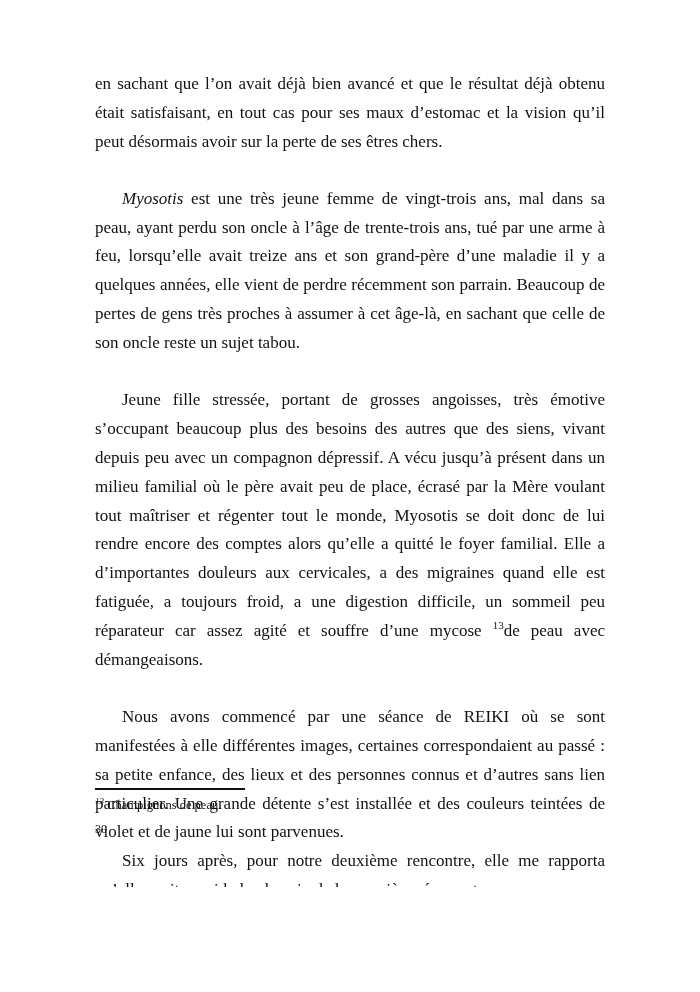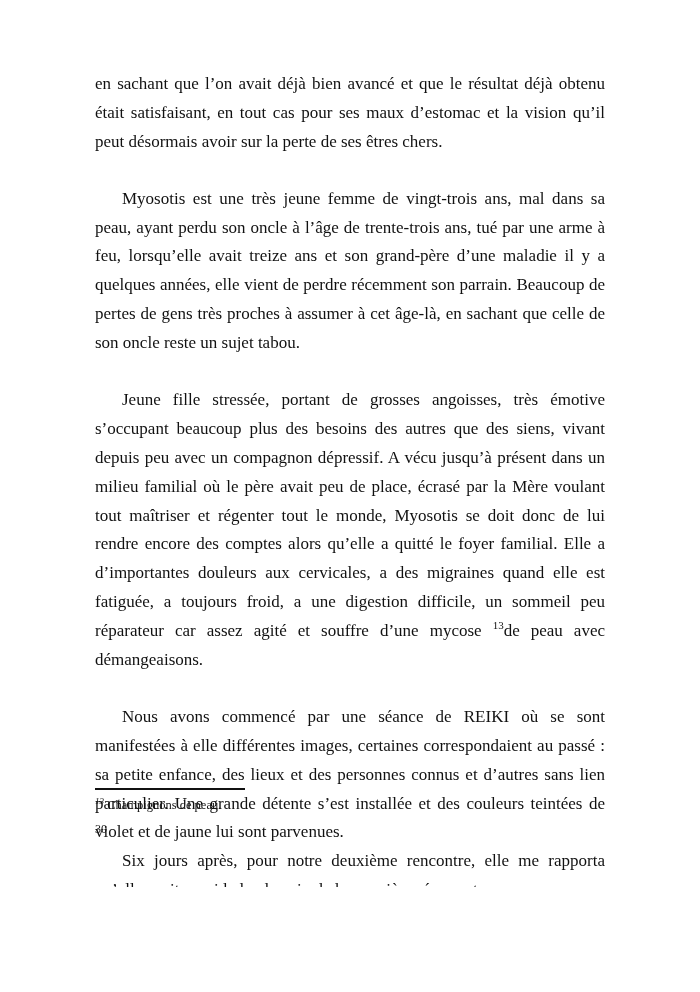--- a/index.html
+++ b/index.html
@@ -25,21 +25,21 @@
   }
   .indent { text-indent: 27px; }
   .gap { margin-top: 28px !important; }
   h2.section-heading {
     margin: 0;
     font-size: 17px;
     font-weight: bold;
     padding-left: 27px;
     line-height: 1.7;
   }
-  .lead-italic { }
+  .lead-italic { font-style: italic; }
   sup.note-ref {
     font-size: 11px;
     line-height: 0;
     vertical-align: super;
   }
   .footer-area {
     position: absolute;
     left: 95px;
     right: 95px;
     bottom: 48px;

